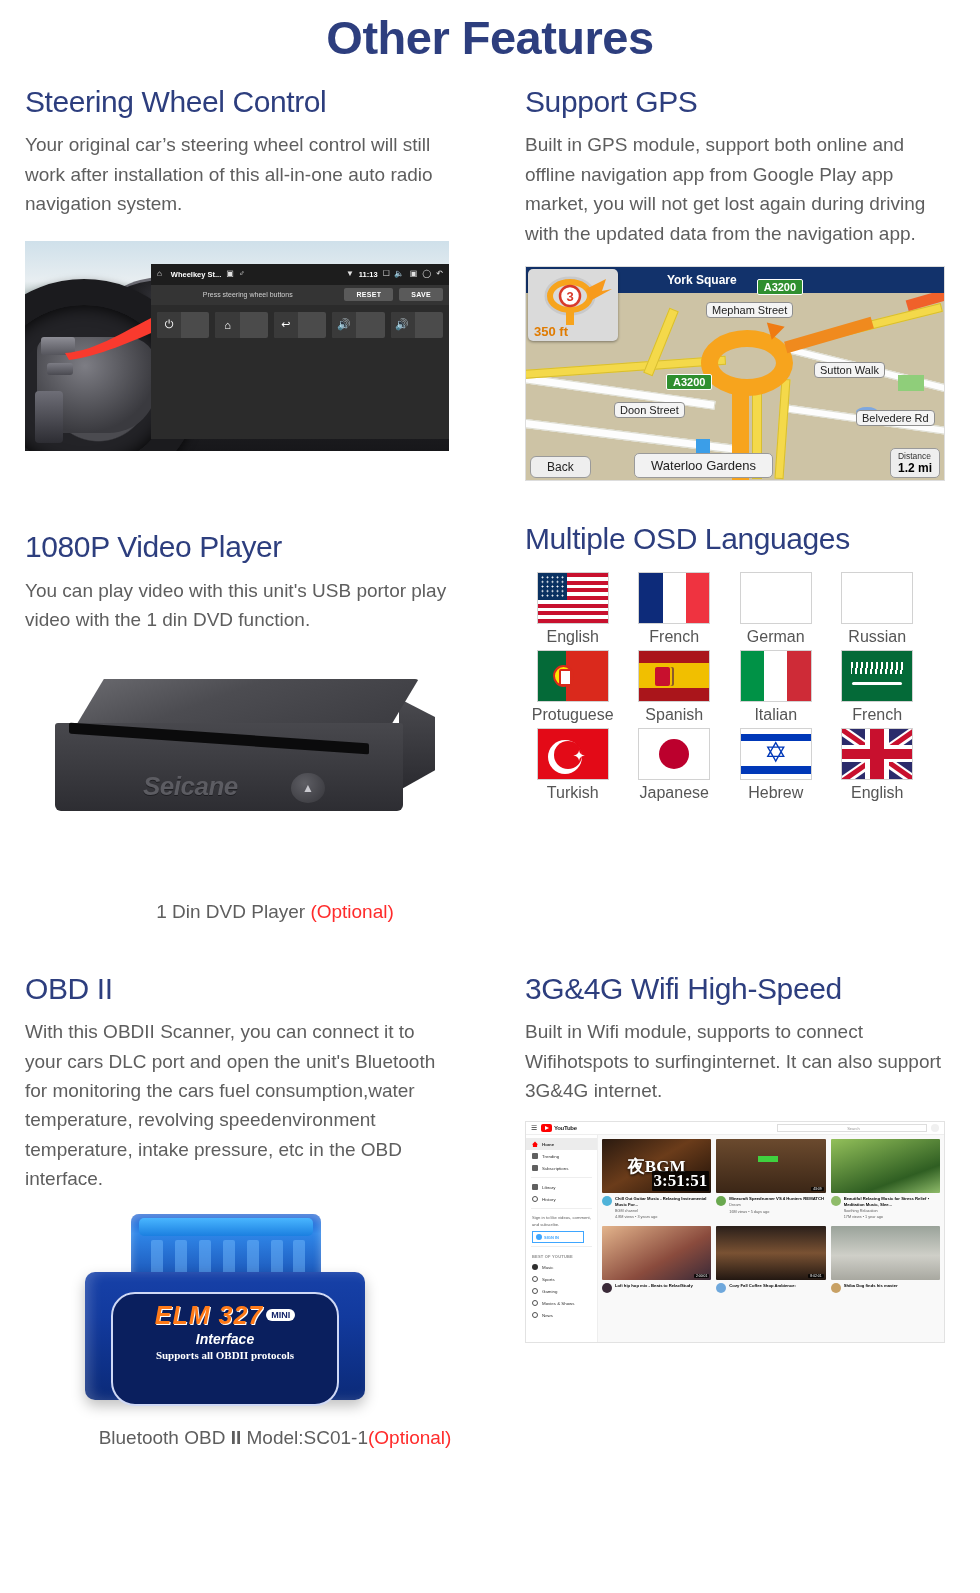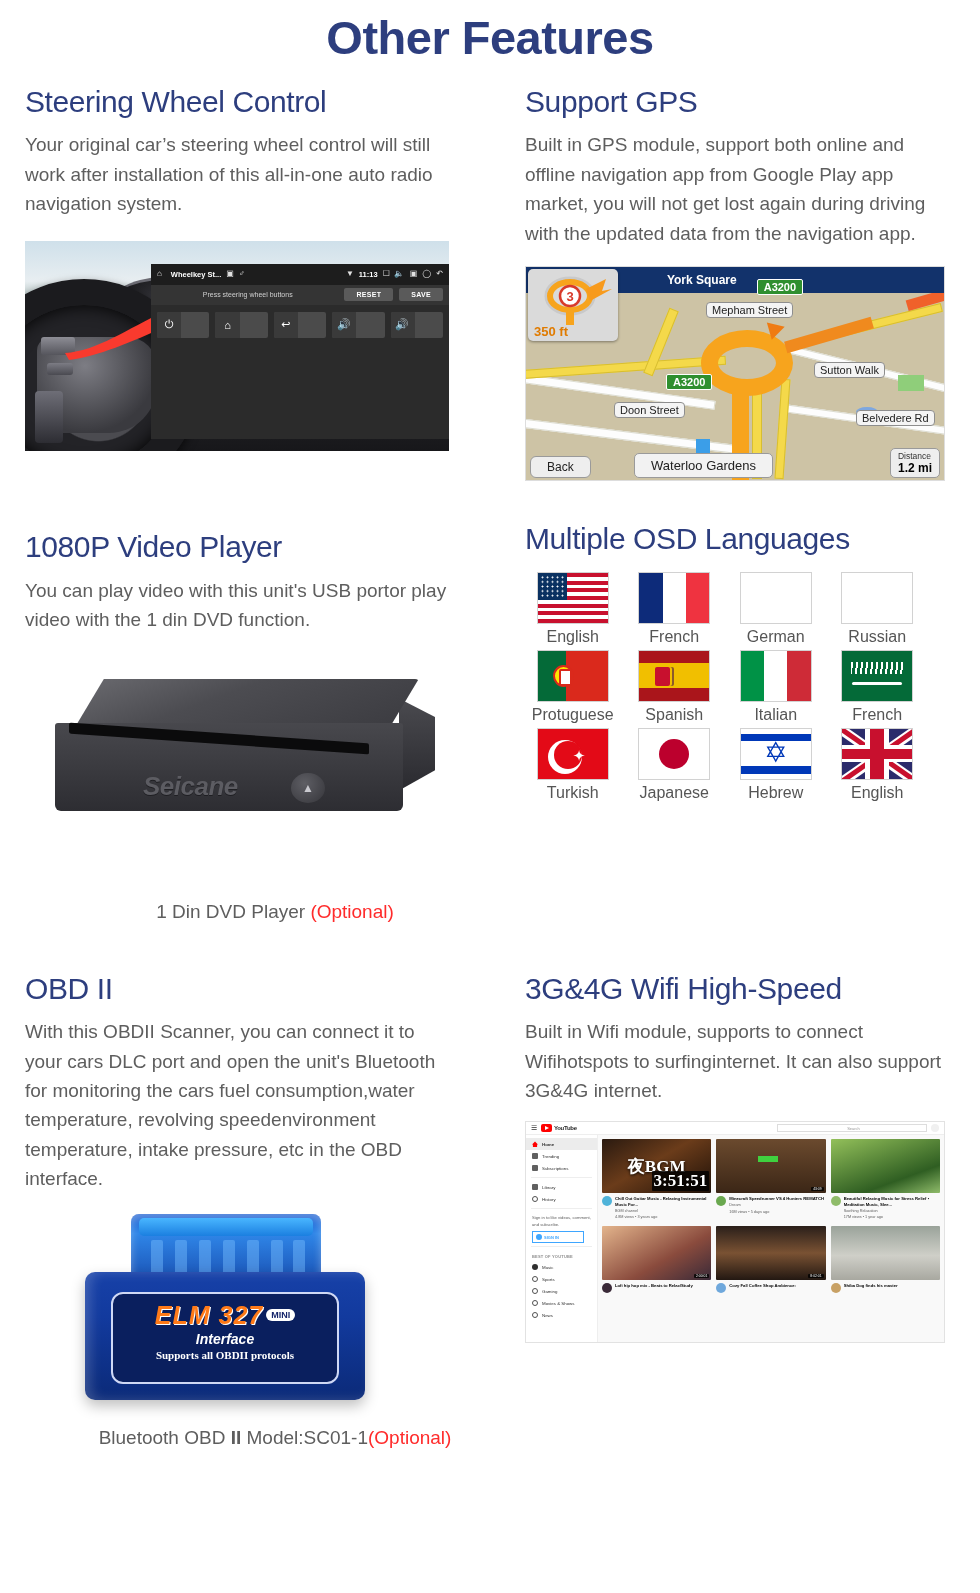--- a/index.html
+++ b/index.html
@@ -305,22 +305,22 @@
   }
   .obd-conn .pin { position:absolute; top:26px; width:12px; height:40px;
     background: rgba(120,190,255,.45); border-radius:2px; }
   .obd-body {
     position:absolute; left:0; top:62px; width:280px; height:128px;
     background: linear-gradient(#1741a8 0%, #123a9e 35%, #0b2a78 100%);
     border-radius:10px;
     box-shadow: inset 6px 0 12px rgba(255,255,255,.18), 0 6px 14px rgba(0,0,0,.25);
   }
   .obd-plate {
-    position:absolute; left:26px; top:20px; width:228px; height:92px;
-    background:#0a1f5e; border:2px solid #cfd8f5; border-radius:12px;
+    position:absolute; left:26px; top:20px; width:228px; height:114px;
+    background:#0a1f5e; border:2px solid #cfd8f5; border-radius:24px;
     text-align:center; padding-top:7px;
   }
   .obd-elm { font-size:25px; font-weight:bold; font-style:italic; color:#ff7a18;
     letter-spacing:1px; text-shadow:1px 1px 0 #fff; display:inline-block; }
   .obd-mini { display:inline-block; background:#fff; color:#16266b; font-size:9px;
     font-weight:bold; padding:1px 5px; border-radius:8px; margin-left:3px;
     vertical-align:6px; }
   .obd-int { font-size:14px; font-style:italic; font-weight:bold; color:#fff; margin-top:1px; }
   .obd-sup { font-size:11px; font-weight:bold; color:#fff; font-family:"Liberation Serif",serif;
     margin-top:2px; }

